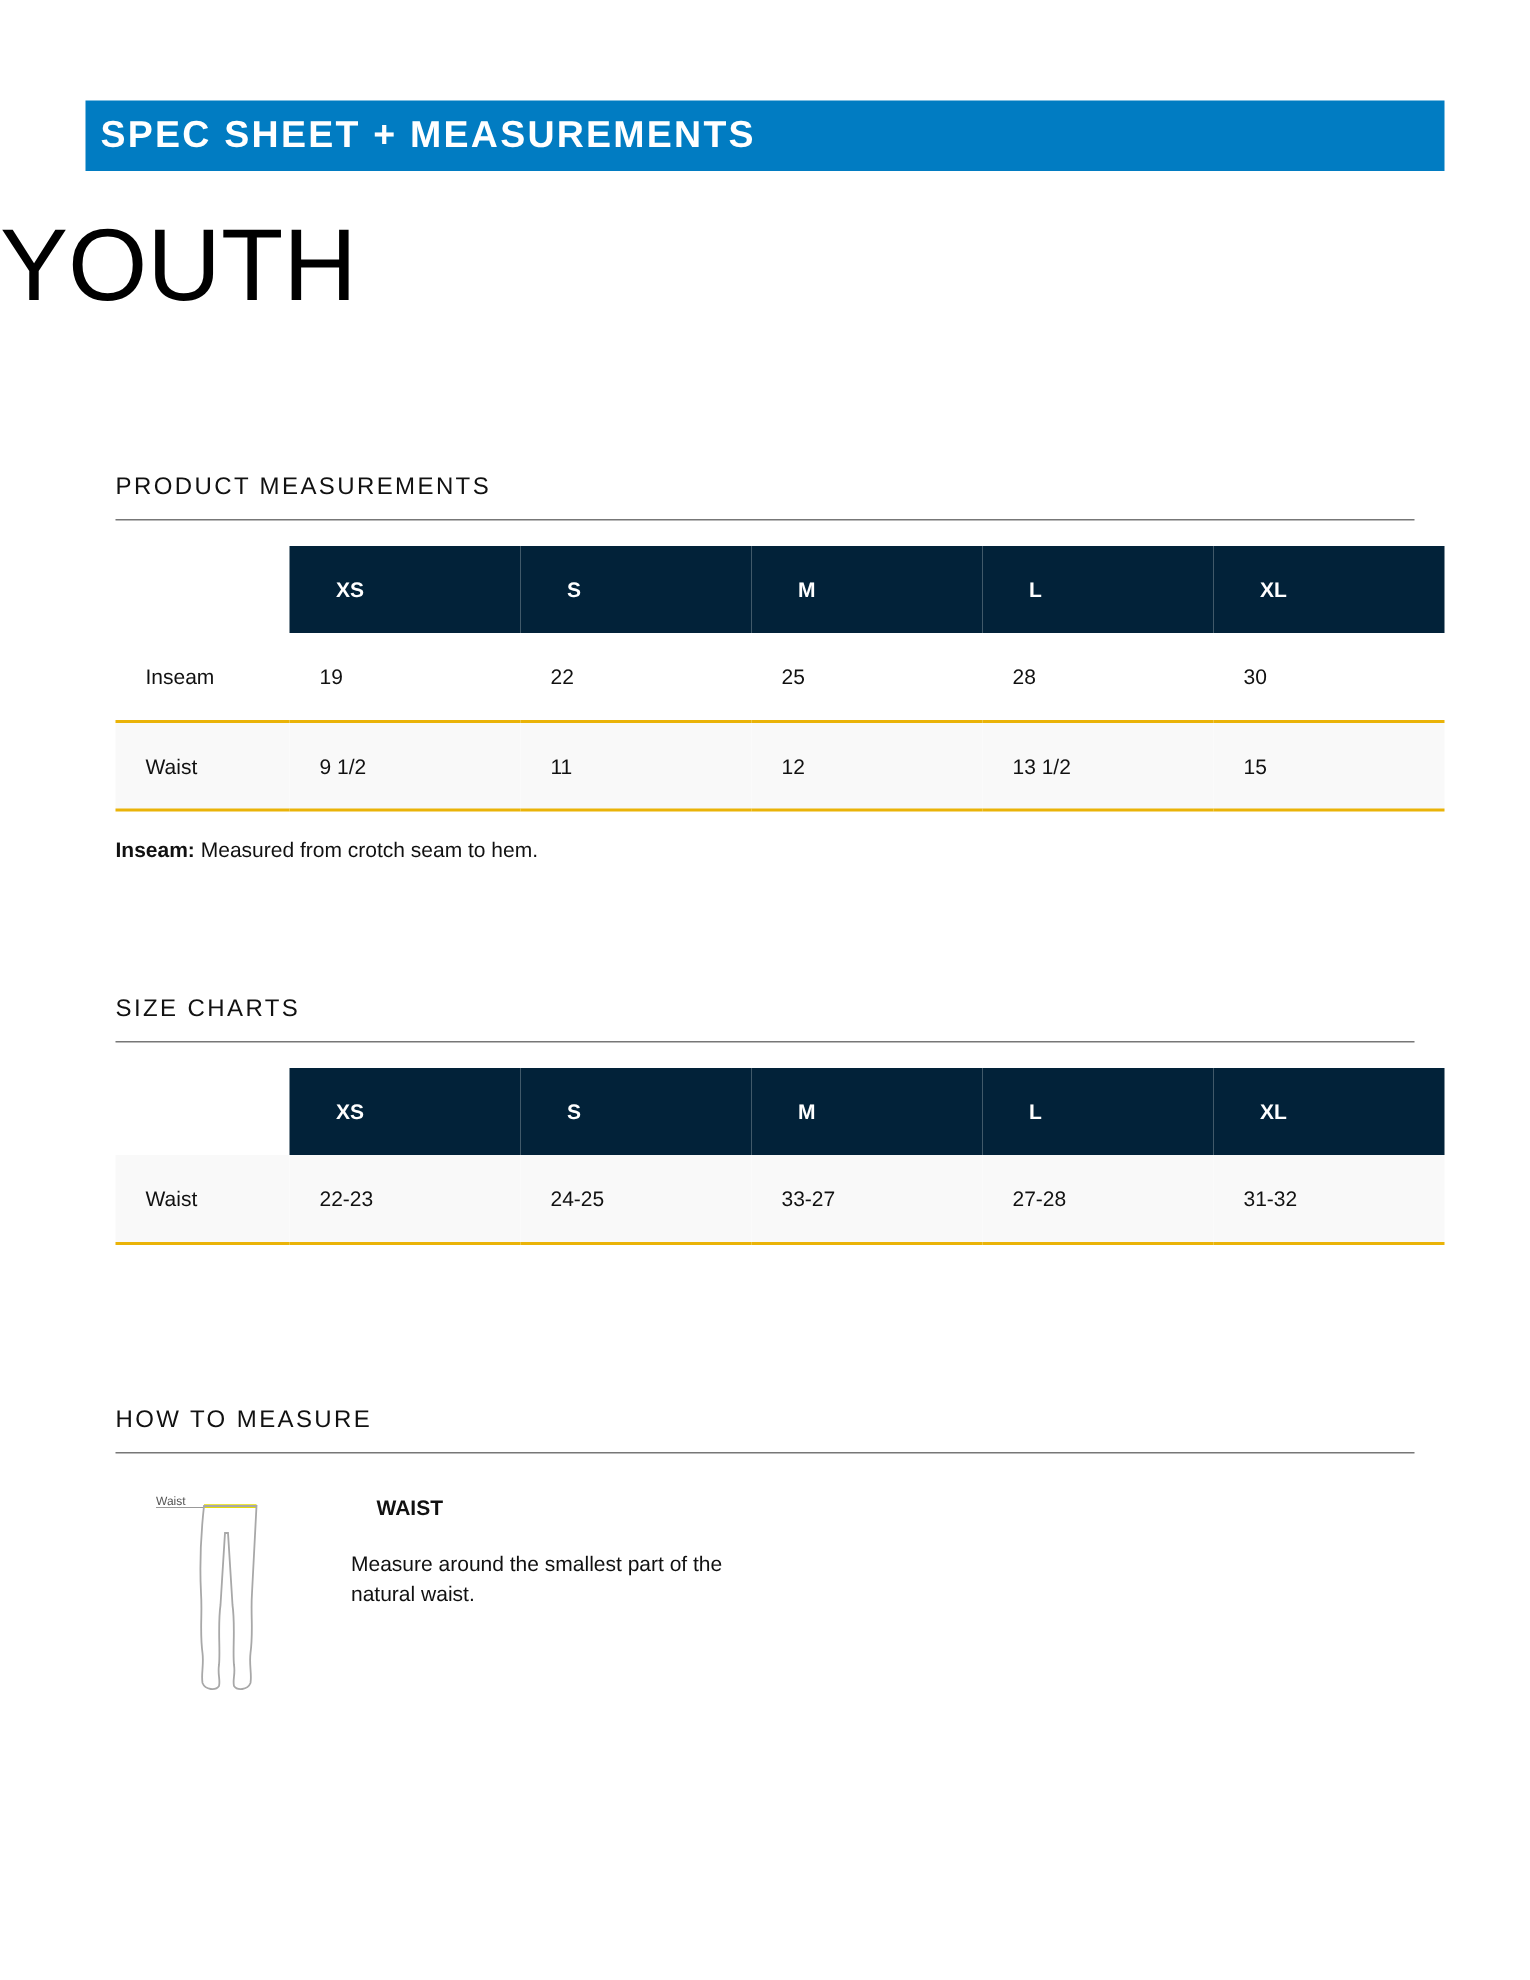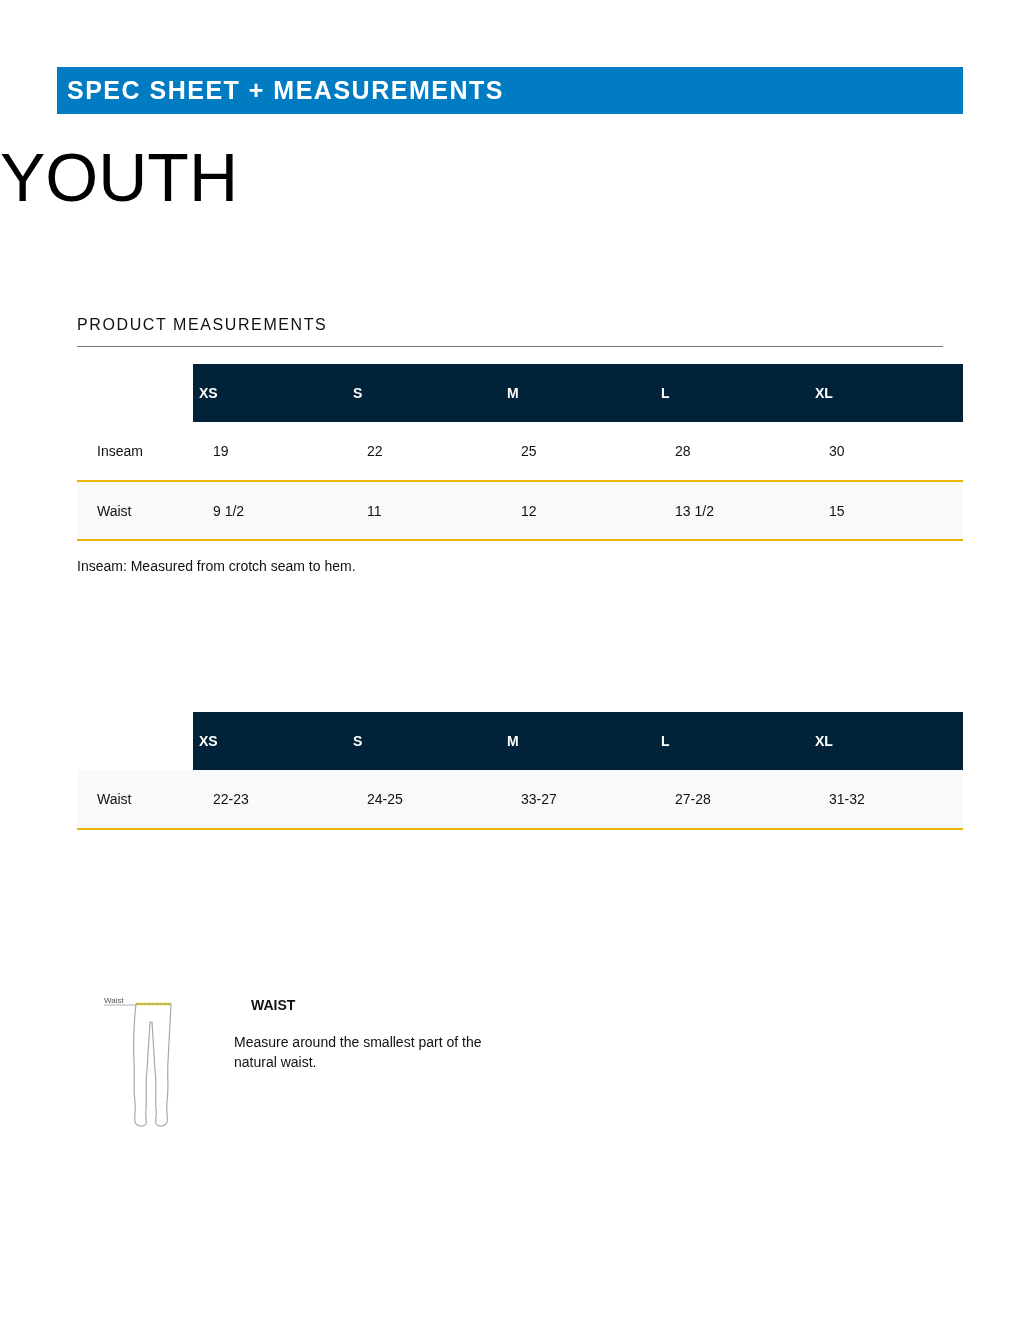--- a/index.html
+++ b/index.html
@@ -54,21 +54,21 @@
       width: 886px;
       border-collapse: collapse;
       font-size: 14px;
     }
     table.spec th {
       background: #022239;
       color: #ffffff;
       font-weight: bold;
       text-align: left;
       height: 58px;
-      padding-left: 6px;
+      padding-left: 31px;
       font-size: 14px;
     }
     table.spec th.blank {
       background: #ffffff;
       width: 116px;
       padding: 0;
     }
     table.spec td {
       height: 59px;
       padding-left: 20px;
@@ -79,21 +79,21 @@
     table.spec td.label { width: 116px; }
     table.spec tr.alt td { background: #f9f9f9; }
     table.spec th.col, table.spec td.col { width: 154px; }
 
     .note {
       position: absolute;
       left: 77px;
       font-size: 14px;
       color: #111111;
     }
-    .note b { font-weight: normal; }
+    .note b { font-weight: bold; }
 
     .figure {
       position: absolute;
       left: 100px; top: 992px;
       width: 80px; height: 140px;
     }
 
     .measure-heading {
       position: absolute;
       left: 251px; top: 997px;
@@ -147,20 +147,21 @@
         <td class="col">13 1/2</td>
         <td class="col">15</td>
       </tr>
     </tbody>
   </table>
 
   <div class="note" style="top:558px;">
     <b>Inseam:</b><span> Measured from crotch seam to hem.</span>
   </div>
 
+  <div class="section-title" style="top:664px;">SIZE CHARTS</div>
 
   <table class="spec" style="top:712px;">
     <thead>
       <tr>
         <th class="blank"></th>
         <th class="col">XS</th>
         <th class="col">S</th>
         <th class="col">M</th>
         <th class="col">L</th>
         <th class="col">XL</th>
@@ -171,20 +172,21 @@
         <td class="label">Waist</td>
         <td class="col">22-23</td>
         <td class="col">24-25</td>
         <td class="col">33-27</td>
         <td class="col">27-28</td>
         <td class="col">31-32</td>
       </tr>
     </tbody>
   </table>
 
+  <div class="section-title" style="top:938px;">HOW TO MEASURE</div>
 
   <div class="figure">
     <svg width="80" height="140" viewBox="0 0 80 140" xmlns="http://www.w3.org/2000/svg">
       <text x="4" y="11" font-size="8" font-family="Liberation Sans, sans-serif" fill="#555555">Waist</text>
       <line x1="4" y1="13" x2="36" y2="13" stroke="#999999" stroke-width="0.8"></line>
       <line x1="36" y1="12" x2="71" y2="12" stroke="#e6dc00" stroke-width="2.5"></line>
       <line x1="36" y1="12" x2="71" y2="12" stroke="#888800" stroke-width="0.6" stroke-dasharray="2,2"></line>
       <path d="M36 12 C34 30 33 50 34 70 C35 85 33 95 35 110 C36 118 34 124 35 130 C37 135 44 135 46 132 C47 128 45 124 46 118 C47 108 45 92 47 78 C48 62 49 45 50 30 L52 30 C53 45 54 62 55 78 C57 92 55 108 56 118 C57 124 55 128 56 132 C58 135 65 135 67 130 C68 124 66 118 67 110 C69 95 67 85 68 70 C69 50 70 30 71 12 Z" fill="none" stroke="#a8a8a8" stroke-width="1.2"></path>
     </svg>
   </div>

